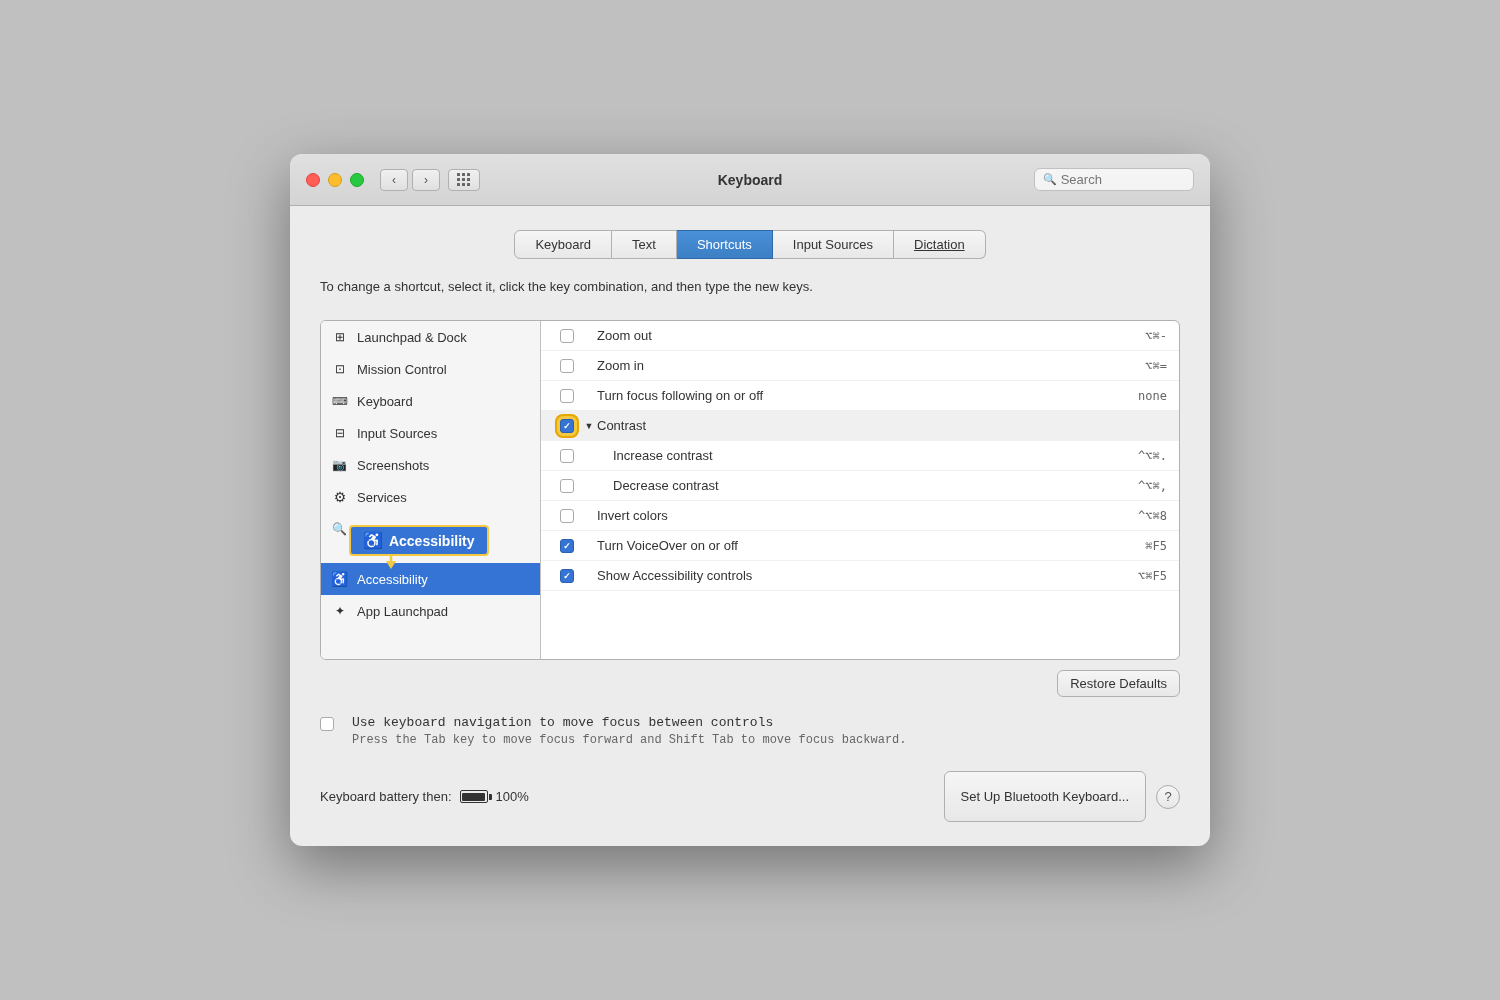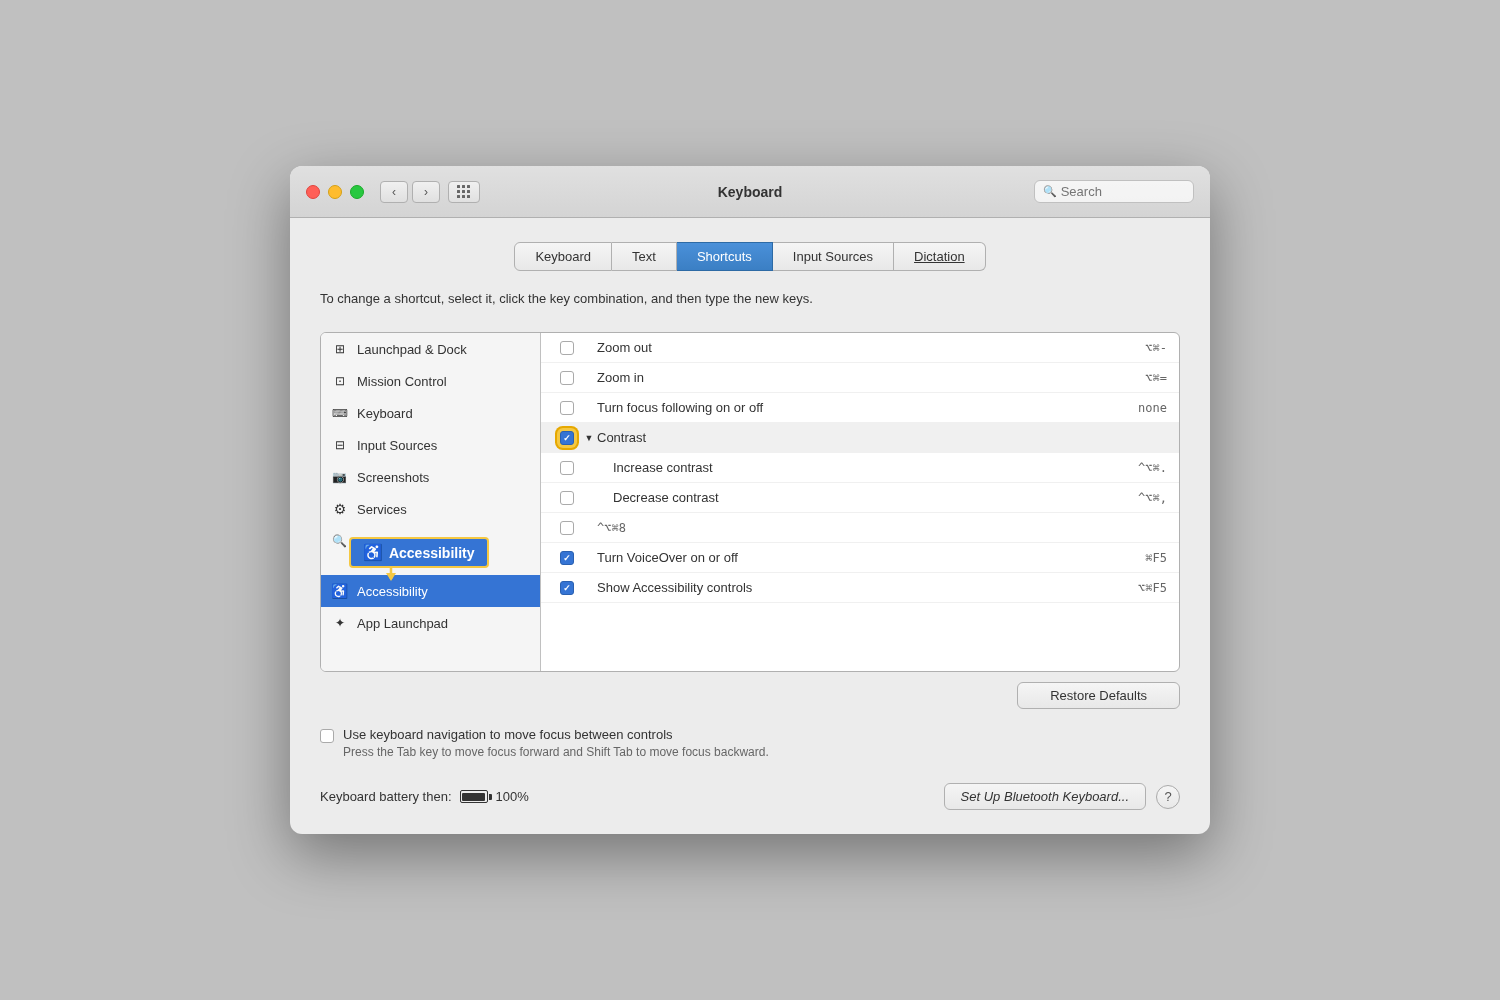--- a/index.html
+++ b/index.html
@@ -253,33 +253,34 @@
       color: white;
       font-size: 9px;
       font-weight: bold;
     }
     .restore-btn-row {
       display: flex;
       justify-content: flex-end;
       margin-top: 10px;
     }
     .restore-btn {
-      padding: 5px 32px;
+      padding: 5px 12px;
       font-size: 13px;
       background: linear-gradient(to bottom, #f5f5f5, #e8e8e8);
       border: 1px solid #b0b0b0;
       border-radius: 6px;
       cursor: pointer;
       color: #333;
     }
     .keyboard-nav-row {
       display: flex;
       align-items: flex-start;
       margin-top: 18px;
-      gap: 9px;
+      gap: 18px;
+      font-family: Liberation Mono, monospace;
     }
     .keyboard-nav-check {
       width: 14px;
       height: 14px;
       border: 1.5px solid #aaa;
       border-radius: 3px;
       background: white;
       flex-shrink: 0;
       margin-top: 2px;
       cursor: pointer;
@@ -339,28 +340,27 @@
       background: #333;
       border-radius: 1px;
       width: 100%;
     }
     .footer-buttons {
       display: flex;
       align-items: center;
       gap: 10px;
     }
     .bluetooth-btn {
-      padding: 5px 16px;
+      padding: 17px 16px;
       font-size: 13px;
       background: linear-gradient(to bottom, #f5f5f5, #e8e8e8);
       border: 1px solid #b0b0b0;
       border-radius: 6px;
       cursor: pointer;
       color: #333;
-      font-style: italic;
     }
     .help-btn {
       width: 24px;
       height: 24px;
       border-radius: 50%;
       border: 1.5px solid #aaa;
       background: linear-gradient(to bottom, #f5f5f5, #e8e8e8);
       display: flex;
       align-items: center;
       justify-content: center;
@@ -540,20 +540,21 @@
           <div class="expand-col"></div>
           <span class="shortcut-name" style="padding-left:16px;">Decrease contrast</span>
           <span class="shortcut-key">^⌥⌘,</span>
         </div>
 
         <div class="shortcut-row">
           <div class="check-col">
               <div class="checkbox"></div>
             </div>
           <div class="expand-col"></div>
+          <span class="shortcut-name">Invert colors</span>
           <span class="shortcut-key">^⌥⌘8</span>
         </div>
 
         <div class="shortcut-row">
           <div class="check-col">
               <div class="checkbox checked"></div>
             </div>
           <div class="expand-col"></div>
           <span class="shortcut-name">Turn VoiceOver on or off</span>
           <span class="shortcut-key">⌘F5</span>

